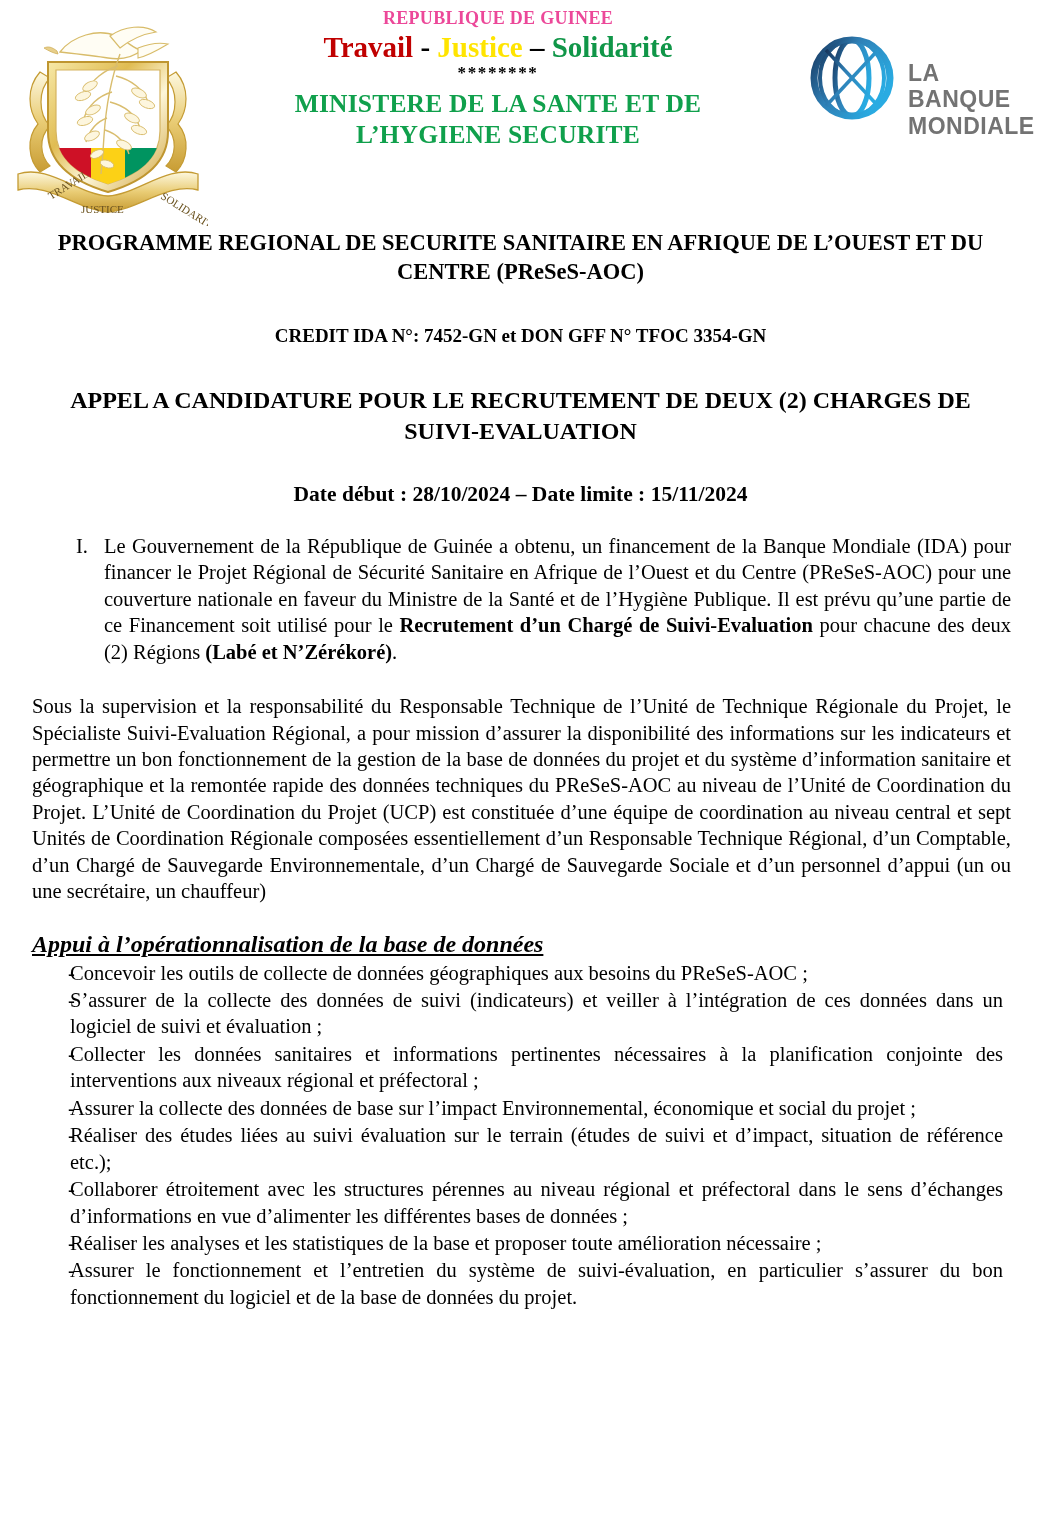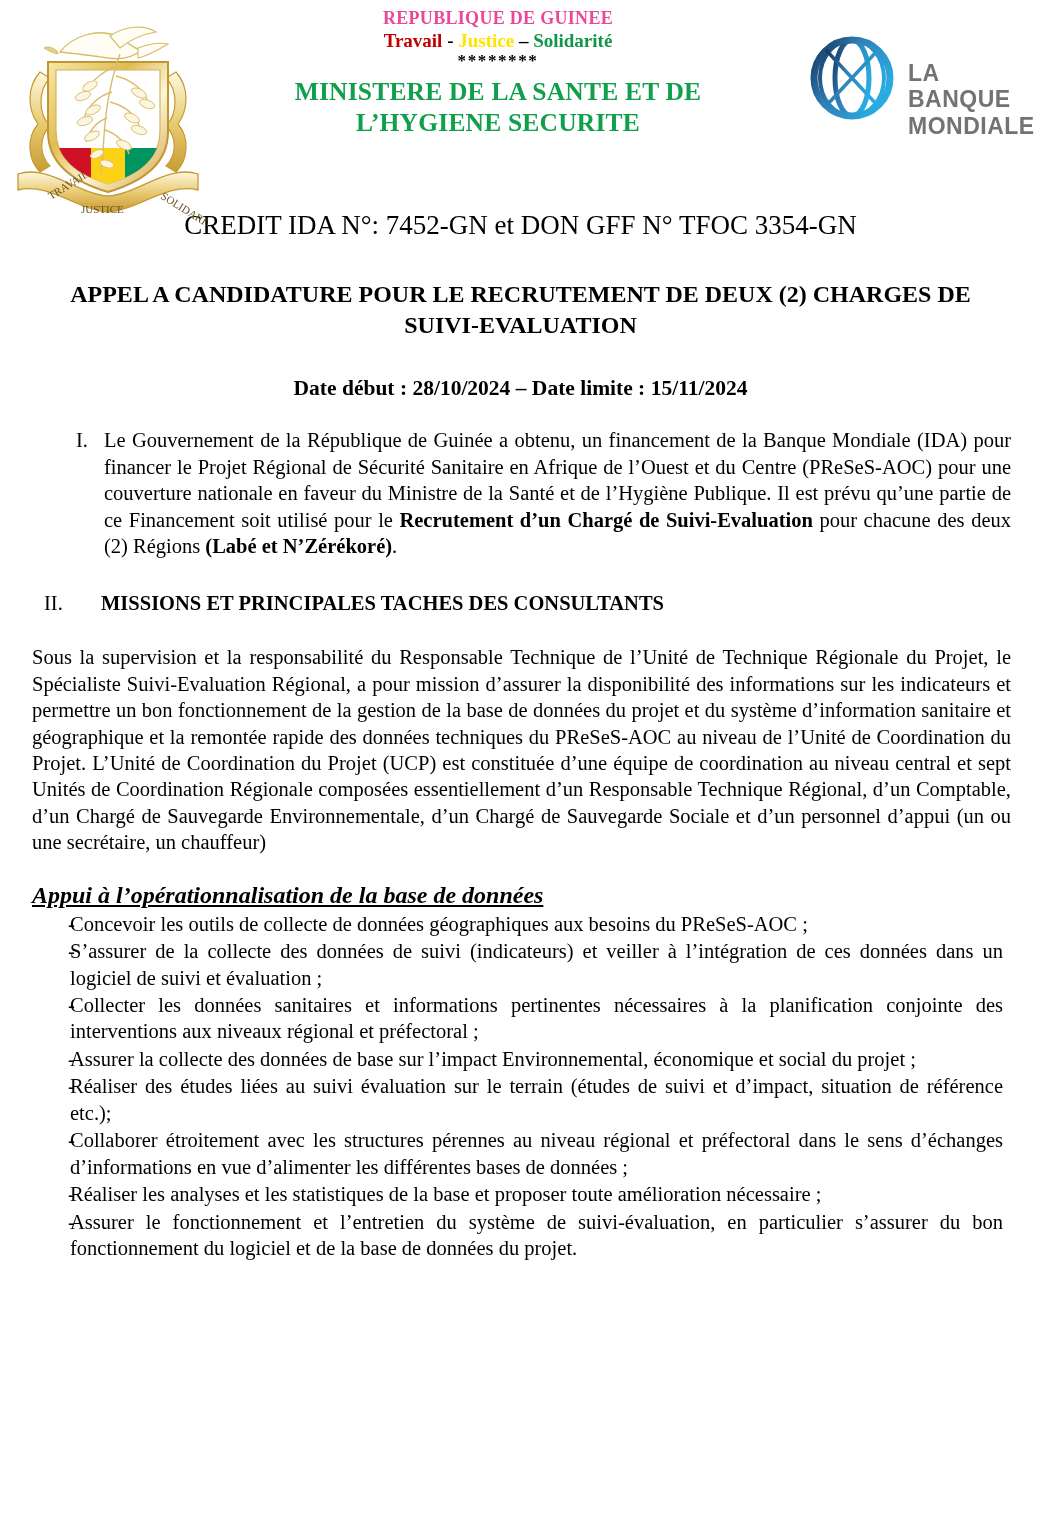--- a/index.html
+++ b/index.html
@@ -60,21 +60,21 @@
   }
   .h-republic {
     font-weight: bold;
     font-size: 18px;
     letter-spacing: 0.3px;
     color: #ec4899;
     line-height: 1.12;
   }
   .h-motto {
     font-weight: bold;
-    font-size: 19px;
+    font-size: 29px;
     line-height: 1.25;
     margin-top: 1px;
   }
   .h-motto .red { color: #c00000; }
   .h-motto .yellow { color: #ffe400; }
   .h-motto .green { color: #109648; }
   .h-motto .dash { color: #000000; }
   .h-stars {
     font-weight: bold;
     font-size: 17px;
@@ -103,22 +103,22 @@
   }
   .t-programme {
     font-weight: bold;
     font-size: 22.5px;
     line-height: 1.3;
     margin: 0 auto;
     margin-top: 56px;
     width: 960px;
   }
   .t-credit {
-    font-weight: normal;
-    font-size: 27px;
+    font-weight: bold;
+    font-size: 19px;
     margin-top: 38px;
   }
   .t-appel {
     font-weight: bold;
     font-size: 24px;
     line-height: 1.3;
     margin-top: 38px;
     width: 940px;
     margin-left: auto;
     margin-right: auto;
@@ -323,38 +323,35 @@
       <div class="h-motto"><span class="red">Travail</span><span class="dash"> - </span><span class="yellow">Justice</span><span class="dash"> – </span><span class="green">Solidarité</span></div>
       <div class="h-stars">********</div>
       <div class="h-ministry">
         <div>MINISTERE DE LA SANTE ET DE</div>
         <div>L’HYGIENE SECURITE</div>
       </div>
     </div>
   </div>
 
   <div class="titleblock">
+    <div class="t-programme">PROGRAMME REGIONAL DE SECURITE SANITAIRE EN AFRIQUE DE L’OUEST ET DU CENTRE (PReSeS-AOC)</div>
     <div class="t-credit">CREDIT IDA N°: 7452-GN et DON GFF N° TFOC 3354-GN</div>
     <div class="t-appel">APPEL A CANDIDATURE POUR LE RECRUTEMENT DE DEUX (2) CHARGES DE SUIVI-EVALUATION</div>
     <div class="t-dates">Date début : 28/10/2024 – Date limite : 15/11/2024</div>
   </div>
 
   <div class="body-wrap">
 
     <div class="numitem">
       <div class="num">I.</div>
       <div class="numbody">
         <p class="just"><span>Le Gouvernement de la République de Guinée a obtenu, un financement de la Banque Mondiale (IDA) pour financer le Projet Régional de Sécurité Sanitaire en Afrique de l’Ouest et du Centre (PReSeS-AOC) pour une couverture nationale en faveur du Ministre de la Santé et de l’Hygiène Publique.  Il est prévu qu’une partie de ce Financement soit utilisé pour le </span><b>Recrutement d’un Chargé de Suivi-Evaluation</b><span> pour chacune des deux (2) Régions </span><b>(Labé et N’Zérékoré)</b><span>.</span></p>
       </div>
     </div>
 
-    <div class="sec-head">
-      <div class="num">II.</div>
-      <div class="sec-title">MISSIONS ET PRINCIPALES TACHES DES CONSULTANTS</div>
-    </div>
 
     <div class="para-block">
       <p class="just">Sous la supervision et la responsabilité du Responsable Technique de l’Unité de Technique Régionale du Projet, le Spécialiste Suivi-Evaluation Régional, a pour mission d’assurer la disponibilité des informations sur les indicateurs et permettre un bon fonctionnement de la gestion de la base de données du projet et du système d’information sanitaire et géographique et la remontée rapide des données techniques du PReSeS-AOC au niveau de l’Unité de Coordination du Projet. L’Unité de Coordination du Projet (UCP) est constituée d’une équipe de coordination au niveau central et sept Unités de Coordination Régionale composées essentiellement d’un Responsable Technique Régional, d’un Comptable, d’un Chargé de Sauvegarde Environnementale, d’un Chargé de Sauvegarde Sociale et d’un personnel d’appui (un ou une secrétaire, un chauffeur)</p>
     </div>
 
 
     <div>
       <span class="sub-head">Appui à l’opérationnalisation de la base de données</span>
     </div>
 

